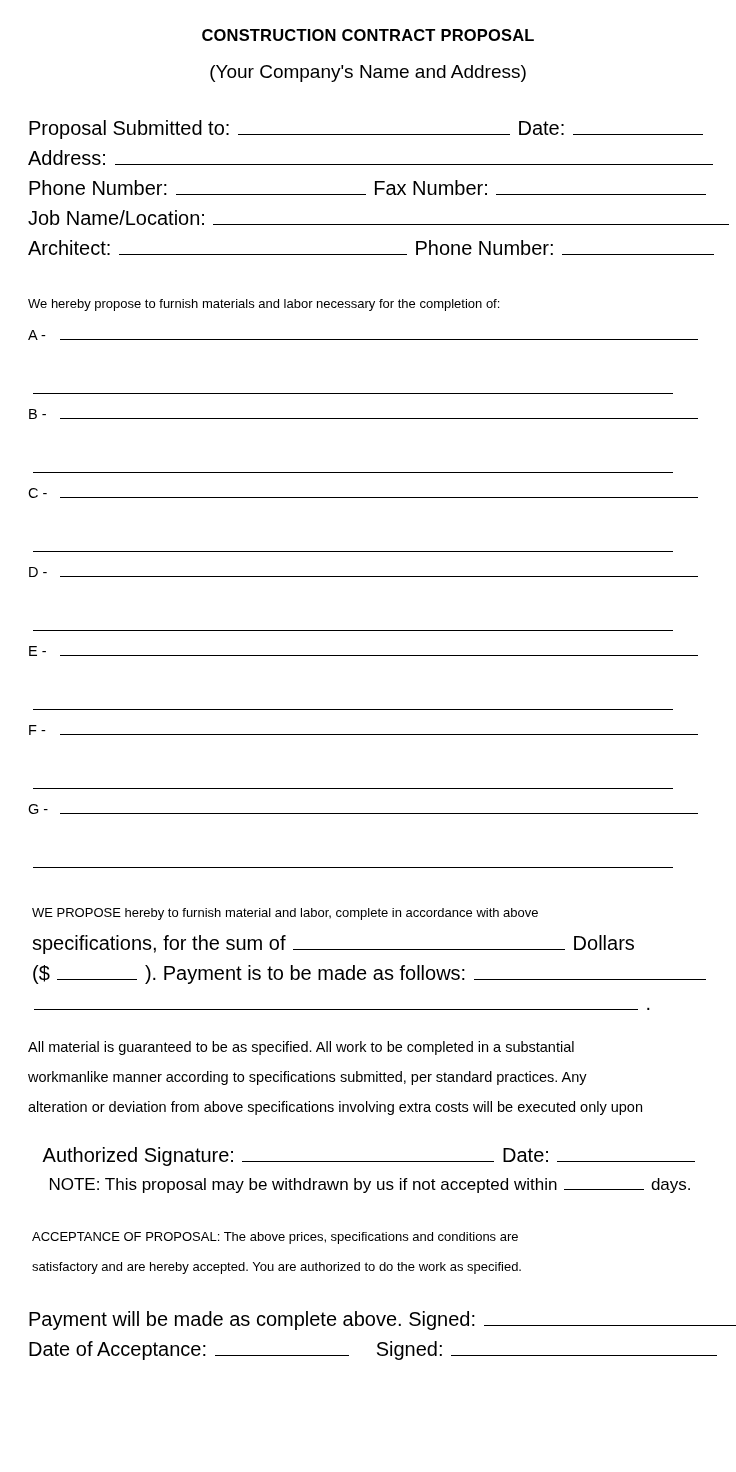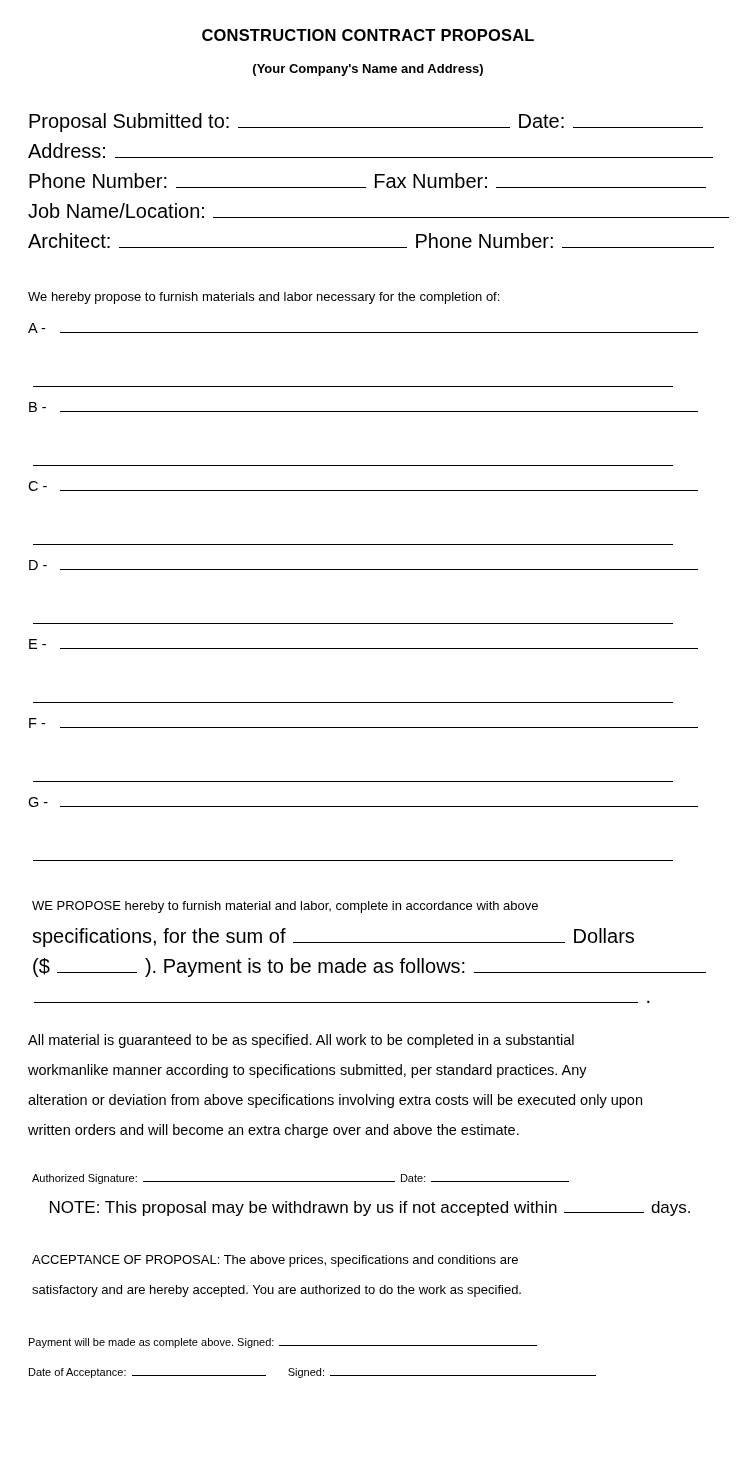--- a/index.html
+++ b/index.html
@@ -24,22 +24,22 @@
   .title-block {
     text-align: center;
   }
   .doc-title {
     font-size: 16.5px;
     font-weight: bold;
     letter-spacing: 0.2px;
     margin: 0 0 16px 0;
   }
   .doc-subtitle {
-    font-size: 13px;
-    font-weight: bold;
+    font-size: 19px;
+    font-weight: normal;
     margin: 0 0 30px 0;
   }
   .row {
     font-size: 20px;
     line-height: 30px;
     white-space: nowrap;
   }
   .fill {
     display: inline-block;
     border-bottom: 1px solid #000;
@@ -79,23 +79,24 @@
   .spacer-26 { height: 26px; }
   .block-indent {
     padding-left: 4px;
   }
   .terms {
     font-size: 14.5px;
     line-height: 30px;
     padding-left: 0px;
   }
   .sig-row {
-    font-size: 11px;
+    font-size: 20px;
     line-height: 30px;
     white-space: nowrap;
+    text-align: center;
   }
   .small-note {
     font-size: 17px;
     line-height: 30px;
     text-align: center;
   }
 </style>
 </head>
 <body>
 
@@ -217,21 +218,20 @@
       <span>.</span>
     </div>
   </div>
 
   <div class="spacer-14"></div>
 
   <div class="terms">
     <div>All material is guaranteed to be as specified.  All work to be completed in a substantial</div>
     <div>workmanlike manner according to specifications submitted, per standard practices.  Any</div>
     <div>alteration or deviation from above specifications involving extra costs will be executed only upon</div>
-    <div>written orders and will become an extra charge over and above the estimate.</div>
   </div>
 
   <div class="spacer-18"></div>
 
   <div class="block-indent">
     <div class="sig-row">
       <span>Authorized Signature:</span>
       <span class="fill" style="width:252px"></span>
       <span>Date:</span>
       <span class="fill" style="width:138px"></span>

